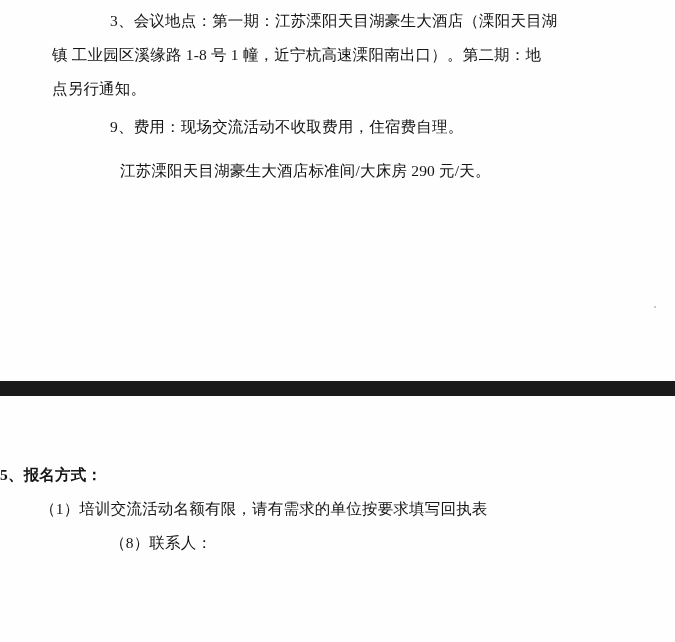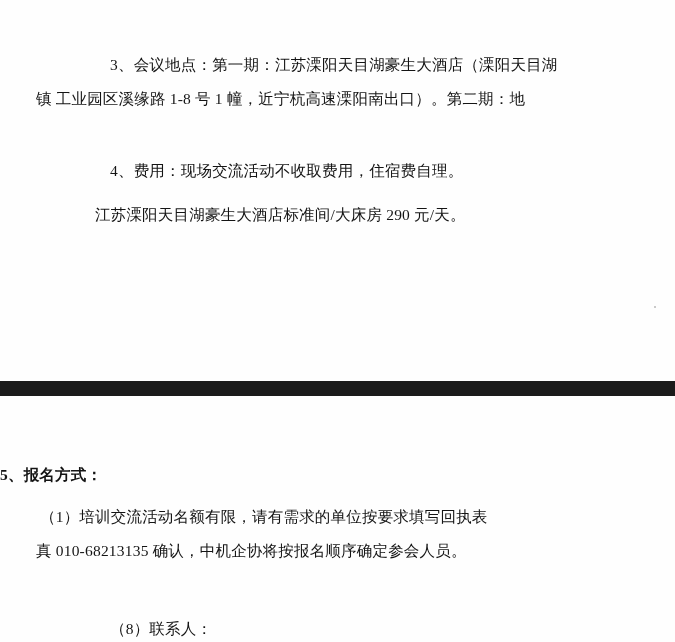--- a/index.html
+++ b/index.html
@@ -21,23 +21,23 @@
     left: 0;
     width: 675px;
   }
   .line {
     font-size: 15.5px;
     line-height: 34px;
     letter-spacing: 0.2px;
     white-space: pre;
     color: #141414;
   }
-  .indent-1 { padding-left: 110px; margin-top: 44px; }
-  .indent-0 { padding-left: 36px; }
-  .indent-2 { padding-left: 95px; }
+  .indent-1 { padding-left: 110px; }
+  .indent-0 { padding-left: 52px; }
+  .indent-2 { padding-left: 120px; }
   .indent-head { }
   .bold { font-weight: bold; }
   .top-block { top: 4px; }
   .mid-block { top: 110px; }
   .band {
     position: absolute;
     left: 0;
     top: 381px;
     width: 675px;
     height: 15px;
@@ -53,31 +53,31 @@
   }
 </style>
 </head>
 <body>
 
 <div class="page">
 
   <div class="doc-section top-block">
     <div class="line indent-1">3、会议地点：第一期：江苏溧阳天目湖豪生大酒店（溧阳天目湖</div>
     <div class="line indent-0">镇 工业园区溪缘路 1-8 号 1 幢，近宁杭高速溧阳南出口）。第二期：地</div>
+    <div class="line indent-0">点另行通知。</div>
   </div>
 
   <div class="doc-section mid-block">
-    <div class="line indent-1">4、费用：现场交流活动不收取费用，住宿费自理。</div>
+    <div class="line indent-1">9、费用：现场交流活动不收取费用，住宿费自理。</div>
     <div class="line indent-2" style="margin-top:10px;">江苏溧阳天目湖豪生大酒店标准间/大床房 290 元/天。</div>
   </div>
 
   <div class="band"></div>
 
   <div class="speck" style="left:654px; top:306px;"></div>
 
   <div class="doc-section lower-block">
     <div class="line indent-head bold">5、报名方式：</div>
-    <div class="line indent-1" style="margin-top:8px;padding-left:40px;">（1）培训交流活动名额有限，请有需求的单位按要求填写回执表</div>
-    <div class="line indent-0">真 010-68213135 确认，中机企协将按报名顺序确定参会人员。</div>
+    <div class="line indent-1" style="margin-top:0;padding-left:40px;">（1）培训交流活动名额有限，请有需求的单位按要求填写回执表</div>
     <div class="line indent-1">（8）联系人：</div>
   </div>
 
 </div>
 
 </body></html>

